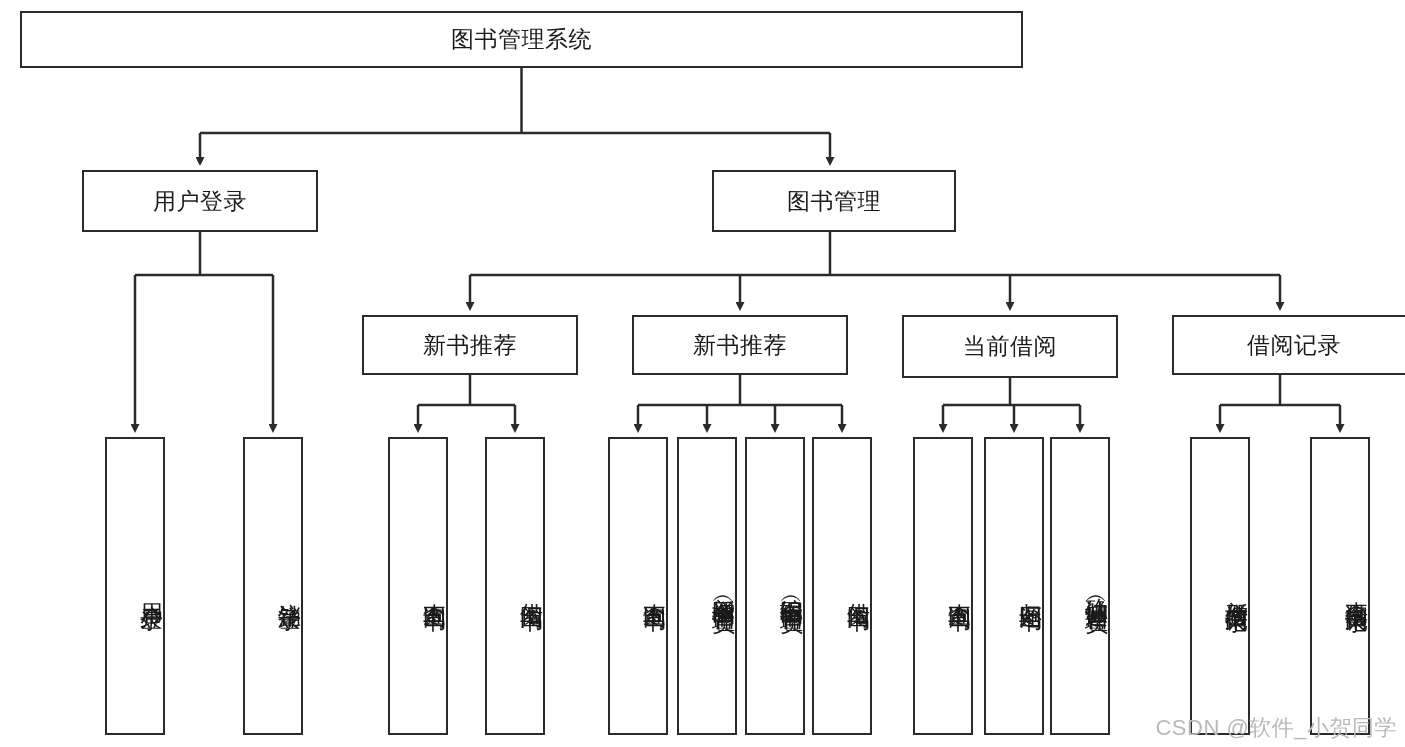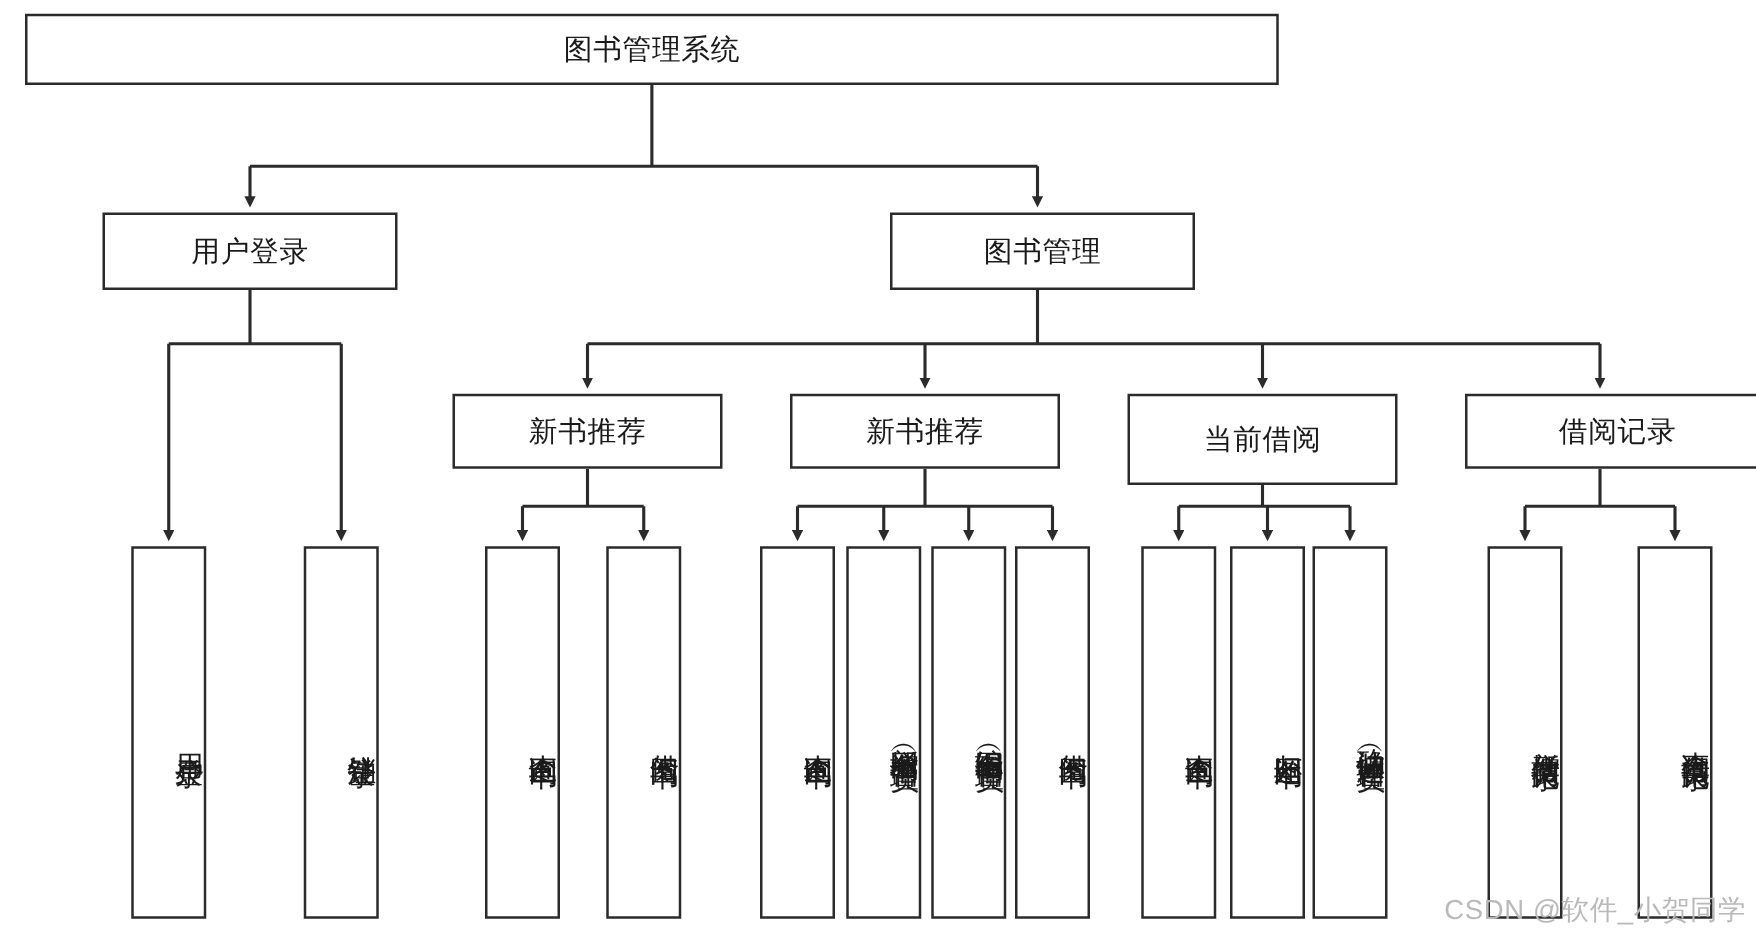--- a/index.html
+++ b/index.html
@@ -144,21 +144,21 @@
   <div class="node-box horizontal" style="left:712px; top:170px; width:244px; height:62px;">
     <span class="node-label">图书管理</span>
   </div>
 
   <div class="node-box horizontal" style="left:362px; top:315px; width:216px; height:60px;">
     <span class="node-label">新书推荐</span>
   </div>
   <div class="node-box horizontal" style="left:632px; top:315px; width:216px; height:60px;">
     <span class="node-label">新书推荐</span>
   </div>
-  <div class="node-box horizontal" style="left:902px; top:315px; width:216px; height:73px;">
+  <div class="node-box horizontal" style="left:902px; top:315px; width:216px; height:63px;">
     <span class="node-label">当前借阅</span>
   </div>
   <div class="node-box horizontal" style="left:1172px; top:315px; width:244px; height:60px;">
     <span class="node-label">借阅记录</span>
   </div>
 
   <div class="node-box vertical" style="left:105px; top:437px; width:60px; height:298px;">
     <span class="node-label">用户登录</span>
   </div>
   <div class="node-box vertical" style="left:243px; top:437px; width:60px; height:298px;">

